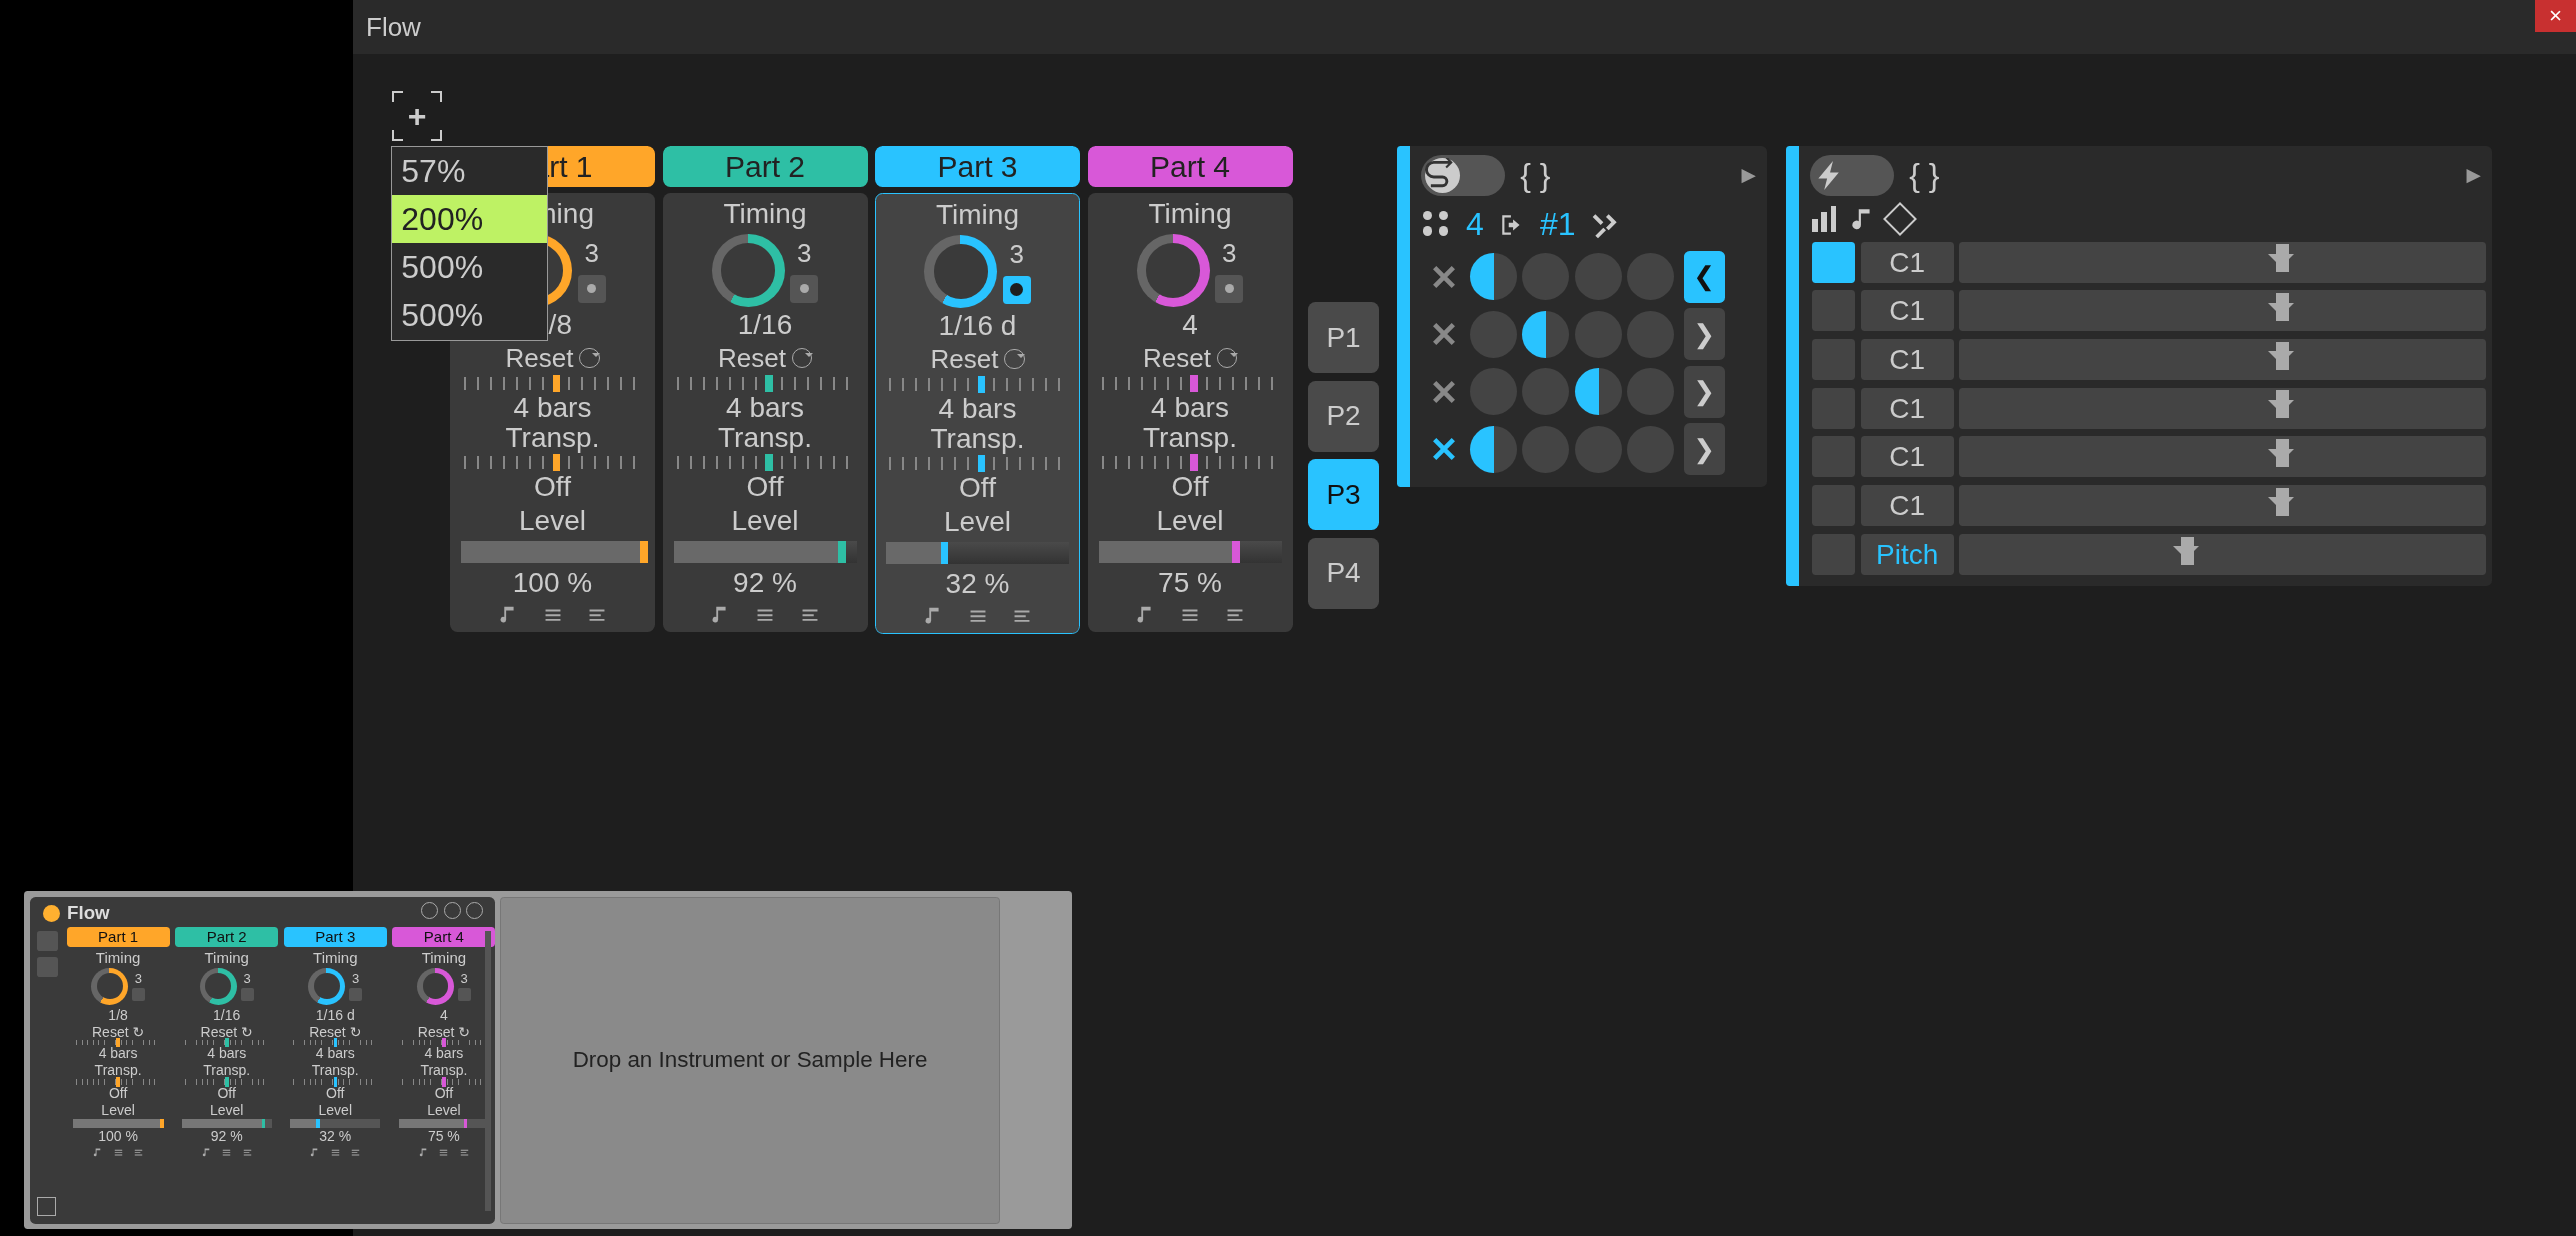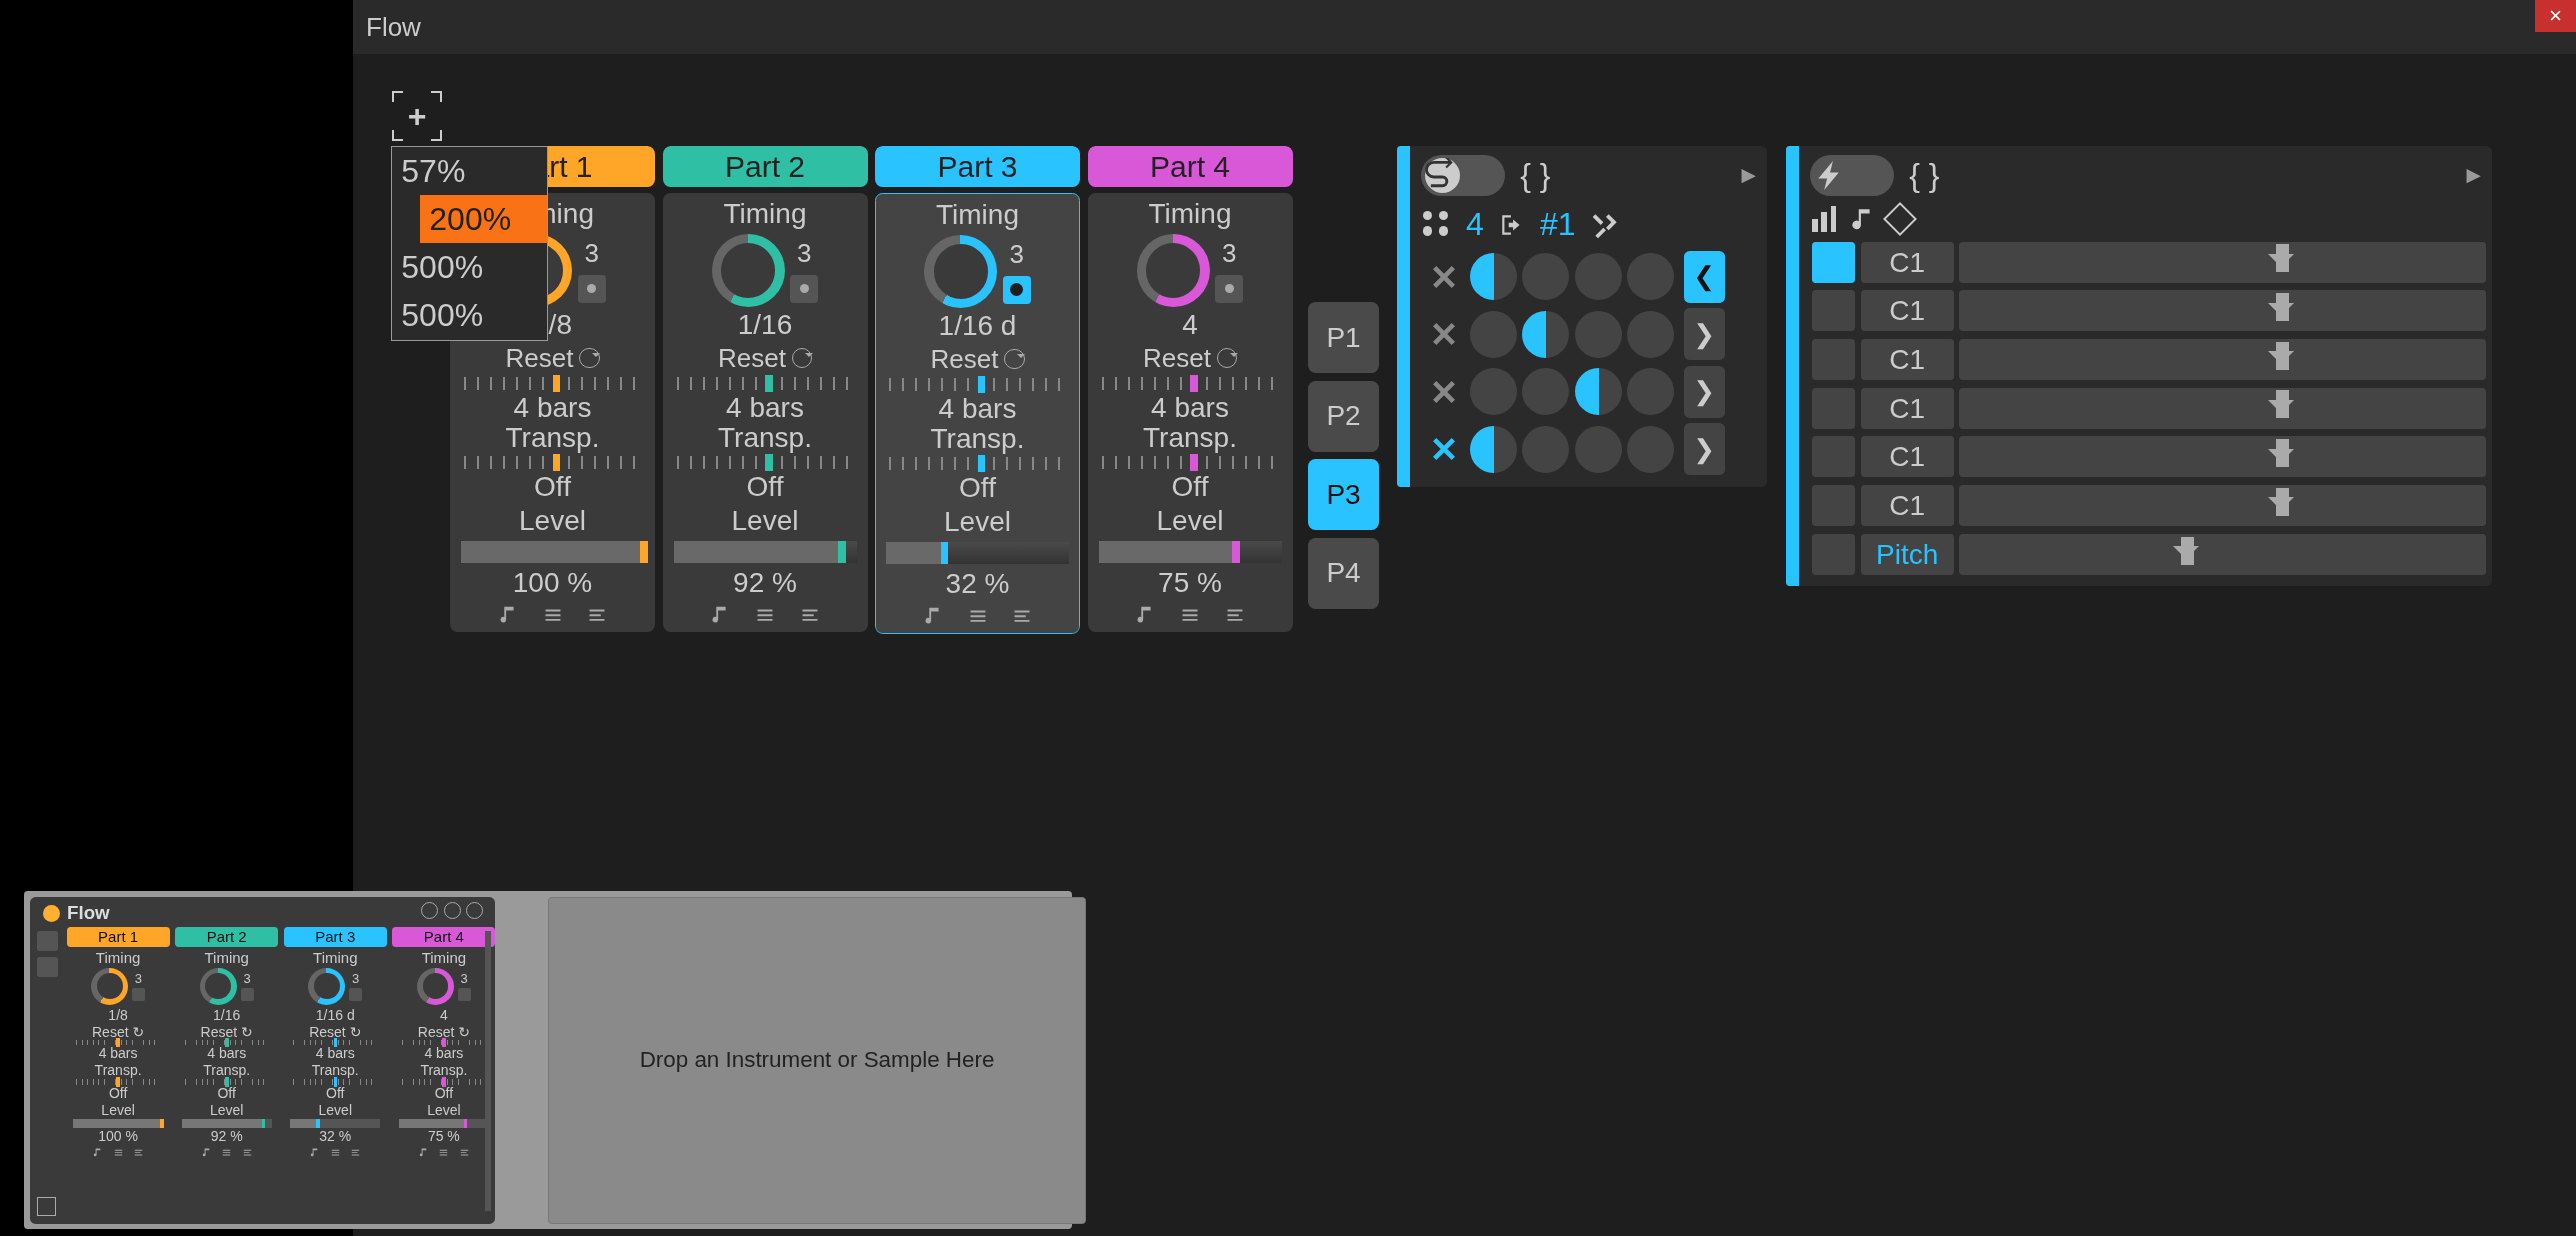--- a/index.html
+++ b/index.html
@@ -35,21 +35,21 @@
 .add-icon .br { bottom:0; right:0; border-left:none; border-top:none; }
 .add-icon .plus { color:#ccc; font-size:32px; font-weight:bold; }
 
 
 .zoom-dd {
   position: absolute; left: 38px; top: 92px;
   background: #2a2a2a; border: 1.9px solid #999; width: 157px;
   z-index: 50;
 }
 .zoom-dd .opt { color:#ccc; font-size:32px; padding: 5.6px 9.3px; }
-.zoom-dd .opt.hover { background:#f97316; color:#222;margin-left:28px; }
+.zoom-dd .opt.hover { background:#bef264; color:#222; }
 
 
 .parts-row {
   position: absolute; left: 97px; top: 92px; display:flex; gap:7.5px;
 }
 .part {
   width: 205px; border-radius:7.5px; overflow:hidden;
 }
 .part-hdr {
   height: 41px; display:flex; align-items:center; justify-content:center;
@@ -167,21 +167,21 @@
 .th-parts{ position:absolute; left:37px; top:30px; display:flex; gap:5.6px;}
 .th-part{ width:103px; display:flex; flex-direction:column; align-items:center;}
 .th-part-hdr{ width:100%; height:20.5px; border-radius:3.7px; display:flex;align-items:center;justify-content:center; font-size:15px; color:#111;}
 .th-lbl{ color:#ccc; font-size:15px; margin-top:1.9px;}
 .th-knob{ width:37px;height:37px;border-radius:50%; margin:1.9px 0; }
 .th-row{ color:#ccc; font-size:14px; line-height:17px;}
 .th-reset{ color:#ccc; font-size:14px;}
 .th-expand{ position:absolute; left:7.5px; bottom:7.5px; width:18.7px;height:18.7px; border:1.9px solid #aaa;}
 .th-vbar{ position:absolute; right:3.7px; top:34px; width:5.6px; height:280px; background:#555;}
 .th-drop{
-  position:absolute; left:524px; top:5.6px; width:538px; height:327px;
+  position:absolute; left:476px; top:5.6px; width:500px; height:327px;
   background:#8a8a8a; border:0.9px solid #777; border-radius:3.7px;
   display:flex; align-items:center; justify-content:center;
   color:#222; font-size:22.4px;
 }
 </style>
 </head>
 <body>
 
 <div class="titlebar">
   <span class="title">Flow</span>

